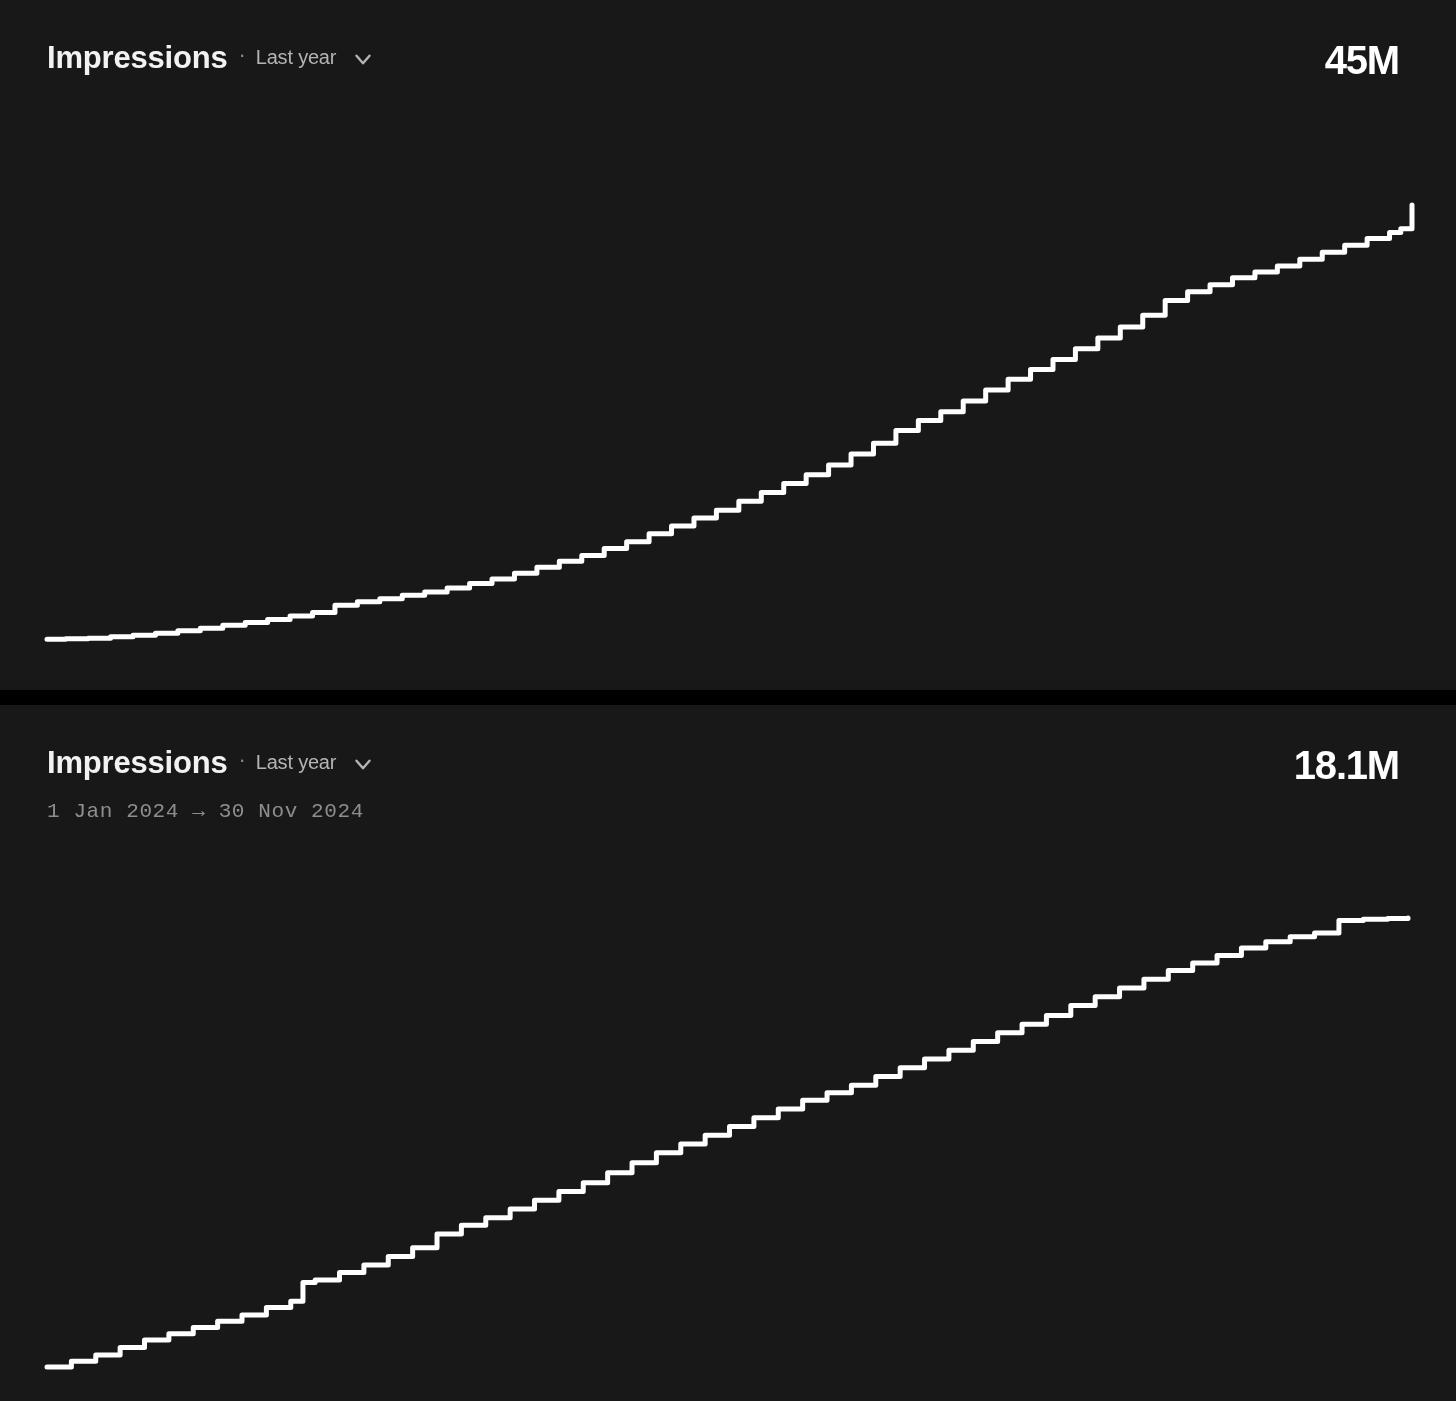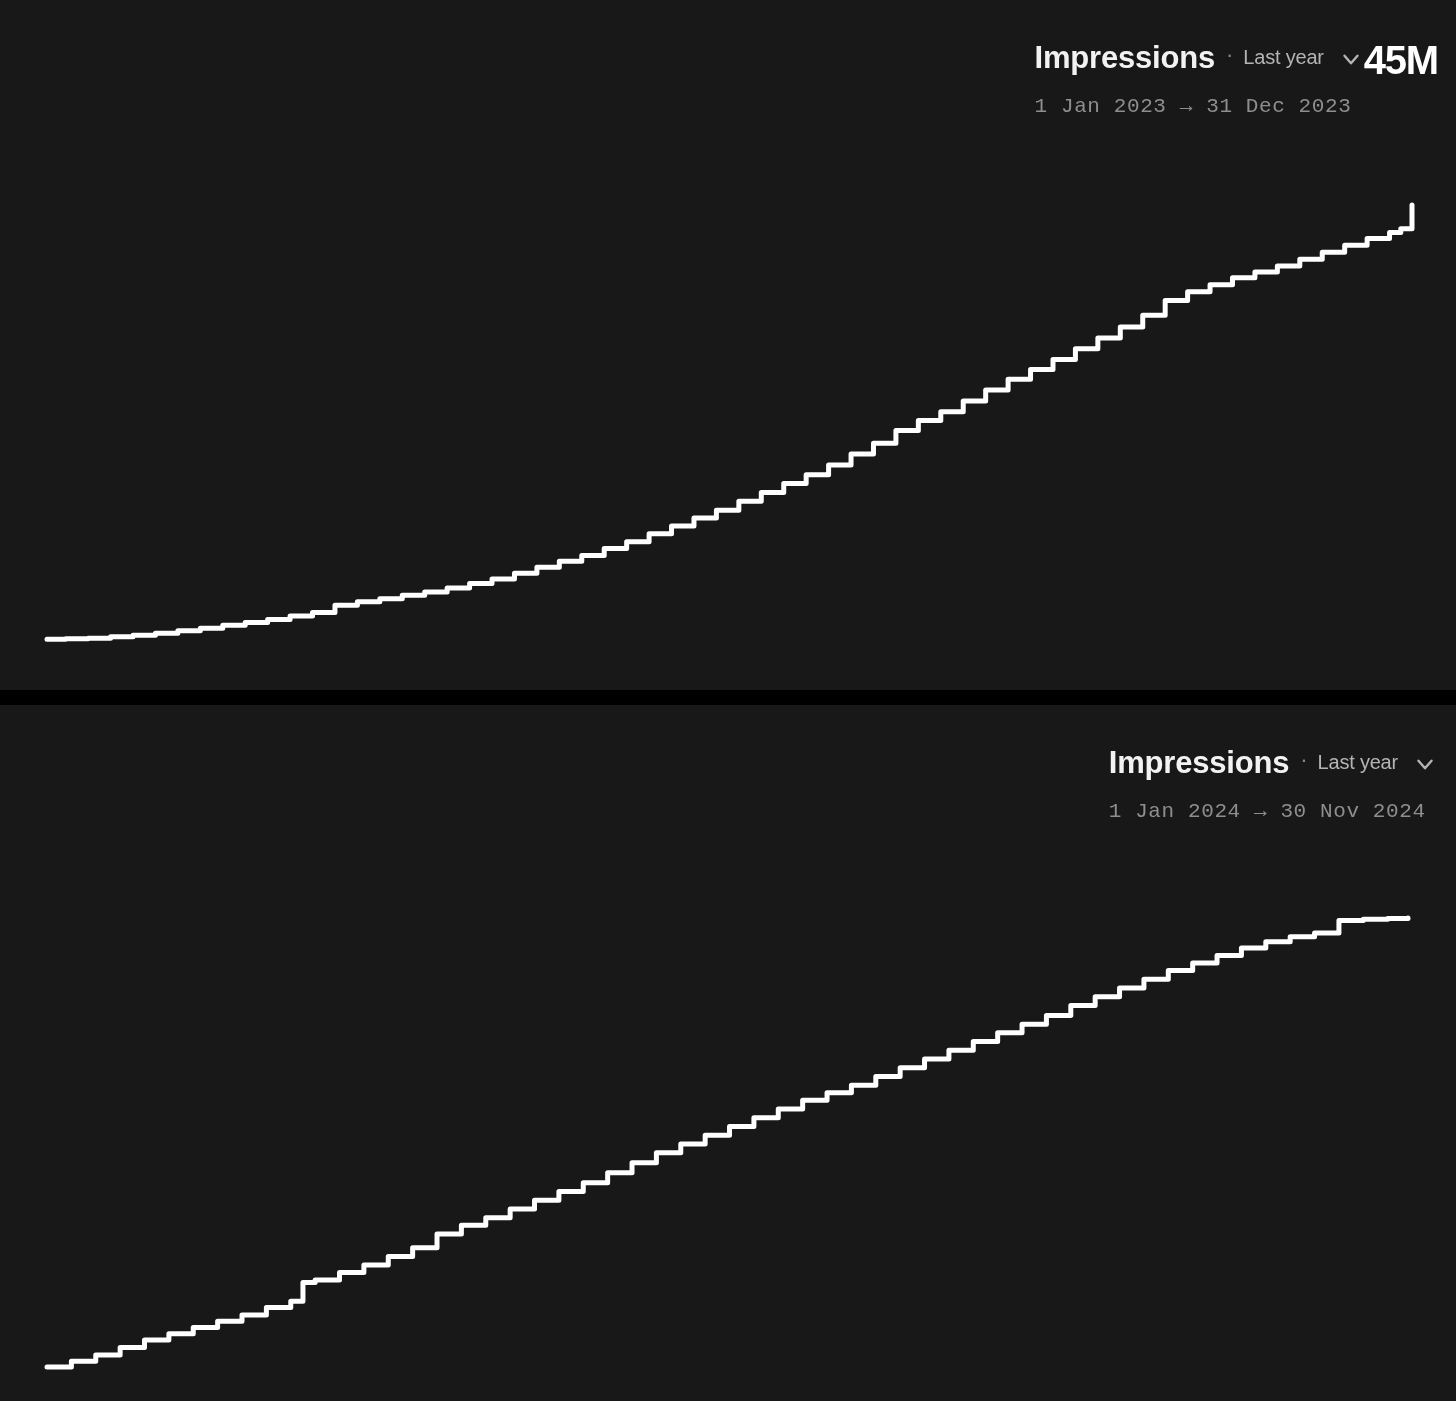--- a/index.html
+++ b/index.html
@@ -36,24 +36,24 @@
     flex: 0 0 auto;
   }
   .panel-bottom {
     height: 696px;
   }
   .panel-header {
     position: absolute;
     left: 0;
     top: 0;
     right: 0;
-    padding: 36px 18px 0 47px;
+    padding: 36px 57px 0 47px;
     display: flex;
     align-items: flex-start;
-    justify-content: flex-end;
+    justify-content: space-between;
     box-sizing: border-box;
     pointer-events: none;
   }
   .header-left {
     pointer-events: auto;
   }
   .title-row {
     display: flex;
     align-items: center;
     white-space: nowrap;
@@ -136,21 +136,20 @@
         <div class="title-row">
           <span class="metric-name">Impressions</span>
           <span class="title-sep">·</span>
           <span class="range-label">Last year</span>
           <span class="chevron-icon">
             <svg width="26" height="26" viewBox="0 0 24 24" fill="none" stroke="#b4b4b4" stroke-width="2.2" stroke-linecap="round" stroke-linejoin="round">
               <polyline points="6 9 12 16 18 9"></polyline>
             </svg>
           </span>
         </div>
-        <div class="date-range">1 Jan 2023 → 31 Dec 2023</div>
       </div>
       <div class="big-value">45M</div>
     </div>
   </section>
 
   <div class="divider"></div>
 
   <section class="panel panel-bottom">
     <div class="chart-area">
       <svg viewBox="0 0 1456 696" preserveAspectRatio="none">
@@ -164,16 +163,17 @@
           <span class="title-sep">·</span>
           <span class="range-label">Last year</span>
           <span class="chevron-icon">
             <svg width="26" height="26" viewBox="0 0 24 24" fill="none" stroke="#b4b4b4" stroke-width="2.2" stroke-linecap="round" stroke-linejoin="round">
               <polyline points="6 9 12 16 18 9"></polyline>
             </svg>
           </span>
         </div>
         <div class="date-range">1 Jan 2024 → 30 Nov 2024</div>
       </div>
+      <div class="big-value">18.1M</div>
     </div>
   </section>
 
 </div>
 
 </body></html>

